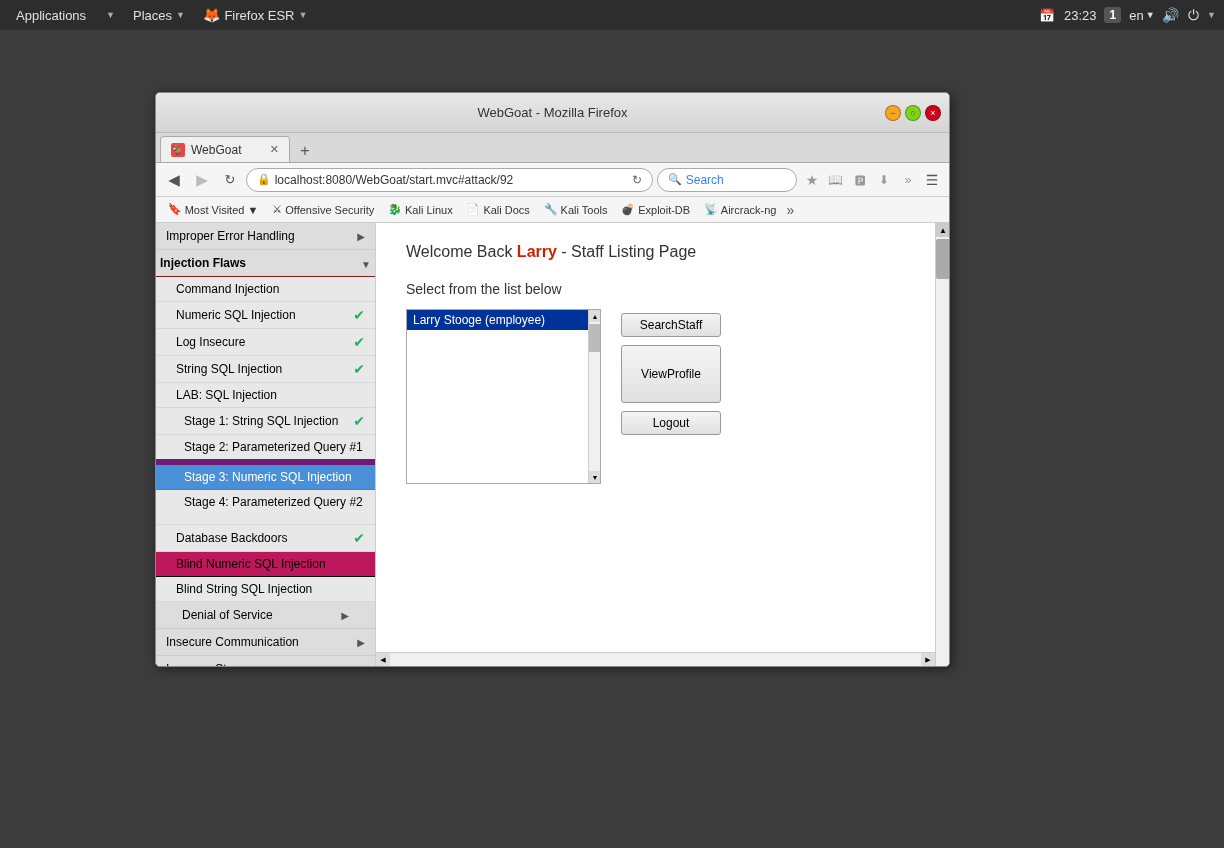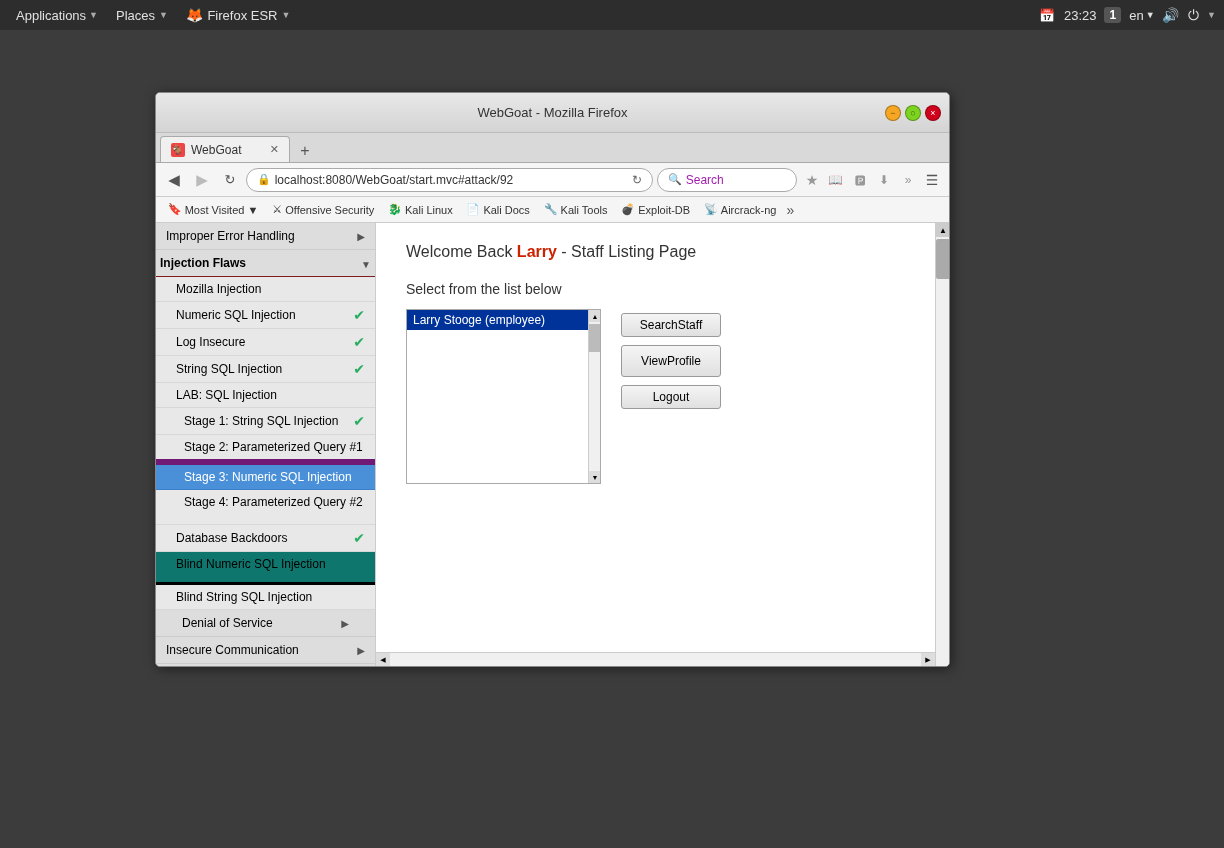--- a/index.html
+++ b/index.html
@@ -11,21 +11,21 @@
       font-size: 13px;
       overflow: hidden;
     }
   </style>
 </head>
 <body>
 
 <div style="width:1224px;height:848px;background:#3c3c3c;position:relative;">
 
   <div style="width:100%;height:30px;background:#2d2d2d;display:flex;align-items:center;padding:0 8px;gap:2px;">
-    <div style="color:#e0e0e0;font-size:13px;padding:2px 8px;cursor:pointer;display:flex;align-items:center;gap:3px;">
+    <div style="color:#e0e0e0;font-size:13px;padding:2px 8px;cursor:pointer;display:flex;align-items:center;gap:20px;">
       <span>Applications</span>
       <span style="font-size:9px;color:#aaa;">▼</span>
     </div>
     <div style="color:#e0e0e0;font-size:13px;padding:2px 8px;cursor:pointer;display:flex;align-items:center;gap:4px;">
       <span>Places</span>
       <span style="font-size:9px;color:#aaa;">▼</span>
     </div>
     <div style="color:#e0e0e0;font-size:13px;padding:2px 8px;cursor:pointer;display:flex;align-items:center;gap:4px;">
       <span style="font-size:14px;">🦊</span>
       <span>Firefox ESR</span>
@@ -80,21 +80,21 @@
       <button style="width:24px;height:24px;background:none;border:none;cursor:pointer;font-size:13px;color:#555;border-radius:3px;">↻</button>
 
       <div style="flex:1;height:24px;border:1px solid #aaa;border-radius:12px;padding:0 10px;font-size:12px;background:white;display:flex;align-items:center;gap:4px;">
         <span style="font-size:11px;color:#888;">🔒</span>
         <span style="flex:1;font-size:12px;color:#333;">localhost:8080/WebGoat/start.mvc#attack/92</span>
         <span style="font-size:12px;color:#666;">↻</span>
       </div>
 
       <div style="width:140px;height:24px;border:1px solid #aaa;border-radius:12px;padding:0 10px;font-size:12px;background:white;display:flex;align-items:center;gap:4px;">
         <span style="font-size:11px;color:#888;">🔍</span>
-        <span style="font-size:12px;color:#a21caf;">Search</span>
+        <span style="font-size:12px;color:#3b82f6;">Search</span>
       </div>
 
       <div style="display:flex;gap:2px;align-items:center;">
         <span style="width:22px;height:22px;display:flex;align-items:center;justify-content:center;font-size:14px;color:#999;cursor:pointer;">★</span>
         <span style="width:22px;height:22px;display:flex;align-items:center;justify-content:center;font-size:12px;color:#999;cursor:pointer;">📖</span>
         <span style="width:22px;height:22px;display:flex;align-items:center;justify-content:center;font-size:12px;color:#999;cursor:pointer;">🅿</span>
         <span style="width:22px;height:22px;display:flex;align-items:center;justify-content:center;font-size:12px;color:#999;cursor:pointer;">⬇</span>
         <span style="width:22px;height:22px;display:flex;align-items:center;justify-content:center;font-size:12px;color:#999;cursor:pointer;">»</span>
         <span style="width:22px;height:22px;display:flex;align-items:center;justify-content:center;font-size:14px;color:#555;cursor:pointer;">☰</span>
       </div>
@@ -140,21 +140,21 @@
           <span>Improper Error Handling</span>
           <span style="font-size:10px;color:#555;">▶</span>
         </div>
 
         <div style="background:#ddd;font-size:12px;padding:6px 4px;display:flex;justify-content:space-between;align-items:flex-end;border-bottom:1px solid #7f1d1d;cursor:pointer;font-weight:bold;">
           <span>Injection Flaws</span>
           <span style="font-size:10px;color:#555;">▼</span>
         </div>
 
         <div style="background:#e8e8e8;font-size:12px;padding:5px 10px 5px 20px;border-bottom:1px solid #d8d8d8;cursor:pointer;">
-          <span>Mozilla Injection</span>
+          <span>Command Injection</span>
         </div>
 
         <div style="background:#e8e8e8;font-size:12px;padding:5px 10px 5px 20px;border-bottom:1px solid #d8d8d8;cursor:pointer;display:flex;justify-content:space-between;align-items:center;">
           <span>Numeric SQL Injection</span>
           <span style="color:#27ae60;font-size:14px;">✔</span>
         </div>
 
         <div style="background:#e8e8e8;font-size:12px;padding:5px 10px 5px 20px;border-bottom:1px solid #d8d8d8;cursor:pointer;display:flex;justify-content:space-between;align-items:center;">
           <span>Log Insecure</span>
           <span style="color:#27ae60;font-size:14px;">✔</span>
@@ -184,21 +184,21 @@
 
         <div style="background:#e8e8e8;font-size:12px;padding:5px 10px 15px 28px;border-bottom:1px solid #d8d8d8;cursor:pointer;">
           <span>Stage 4: Parameterized Query #2</span>
         </div>
 
         <div style="background:#e8e8e8;font-size:12px;padding:5px 10px 5px 20px;border-bottom:1px solid #d8d8d8;cursor:pointer;display:flex;justify-content:space-between;align-items:center;">
           <span>Database Backdoors</span>
           <span style="color:#27ae60;font-size:14px;">✔</span>
         </div>
 
-        <div style="background:#0f766e;font-size:12px;padding:5px 10px 11px 20px;border-bottom:3px solid #000000;cursor:pointer;">
+        <div style="background:#be185d;font-size:12px;padding:5px 10px 5px 20px;border-bottom:1px solid #000000;cursor:pointer;">
           <span>Blind Numeric SQL Injection</span>
         </div>
 
         <div style="background:#e8e8e8;font-size:12px;padding:5px 10px 5px 20px;border-bottom:1px solid #d8d8d8;cursor:pointer;">
           <span>Blind String SQL Injection</span>
         </div>
 
         <div style="background:#ddd;font-size:12px;padding:6px 26px;display:flex;justify-content:space-between;align-items:center;border-bottom:1px solid #ccc;cursor:pointer;">
           <span>Denial of Service</span>
           <span style="font-size:10px;color:#555;">▶</span>
@@ -242,21 +242,21 @@
                 <div style="width:12px;height:12px;background:#ddd;display:flex;align-items:center;justify-content:center;font-size:7px;cursor:pointer;">▲</div>
                 <div style="width:12px;height:28px;background:#bbb;cursor:pointer;margin-top:2px;"></div>
                 <div style="position:absolute;bottom:0;width:12px;height:12px;background:#ddd;display:flex;align-items:center;justify-content:center;font-size:7px;cursor:pointer;">▼</div>
               </div>
             </div>
 
             <div style="display:flex;flex-direction:column;gap:8px;margin-top:4px;">
               <button style="width:100px;padding:4px 10px;background:linear-gradient(to bottom,#f5f5f5,#e0e0e0);border:1px solid #999;border-radius:3px;font-size:12px;cursor:pointer;text-align:center;">
                 <span>SearchStaff</span>
               </button>
-              <button style="width:100px;padding:8px 10px;background:linear-gradient(to bottom,#f5f5f5,#e0e0e0);border:1px solid #999;border-radius:3px;font-size:12px;cursor:pointer;text-align:center;">
+              <button style="width:100px;padding:21px 10px;background:linear-gradient(to bottom,#f5f5f5,#e0e0e0);border:1px solid #999;border-radius:3px;font-size:12px;cursor:pointer;text-align:center;">
                 <span>ViewProfile</span>
               </button>
               <button style="width:100px;padding:4px 10px;background:linear-gradient(to bottom,#f5f5f5,#e0e0e0);border:1px solid #999;border-radius:3px;font-size:12px;cursor:pointer;text-align:center;">
                 <span>Logout</span>
               </button>
             </div>
 
           </div>
         </div>
 

